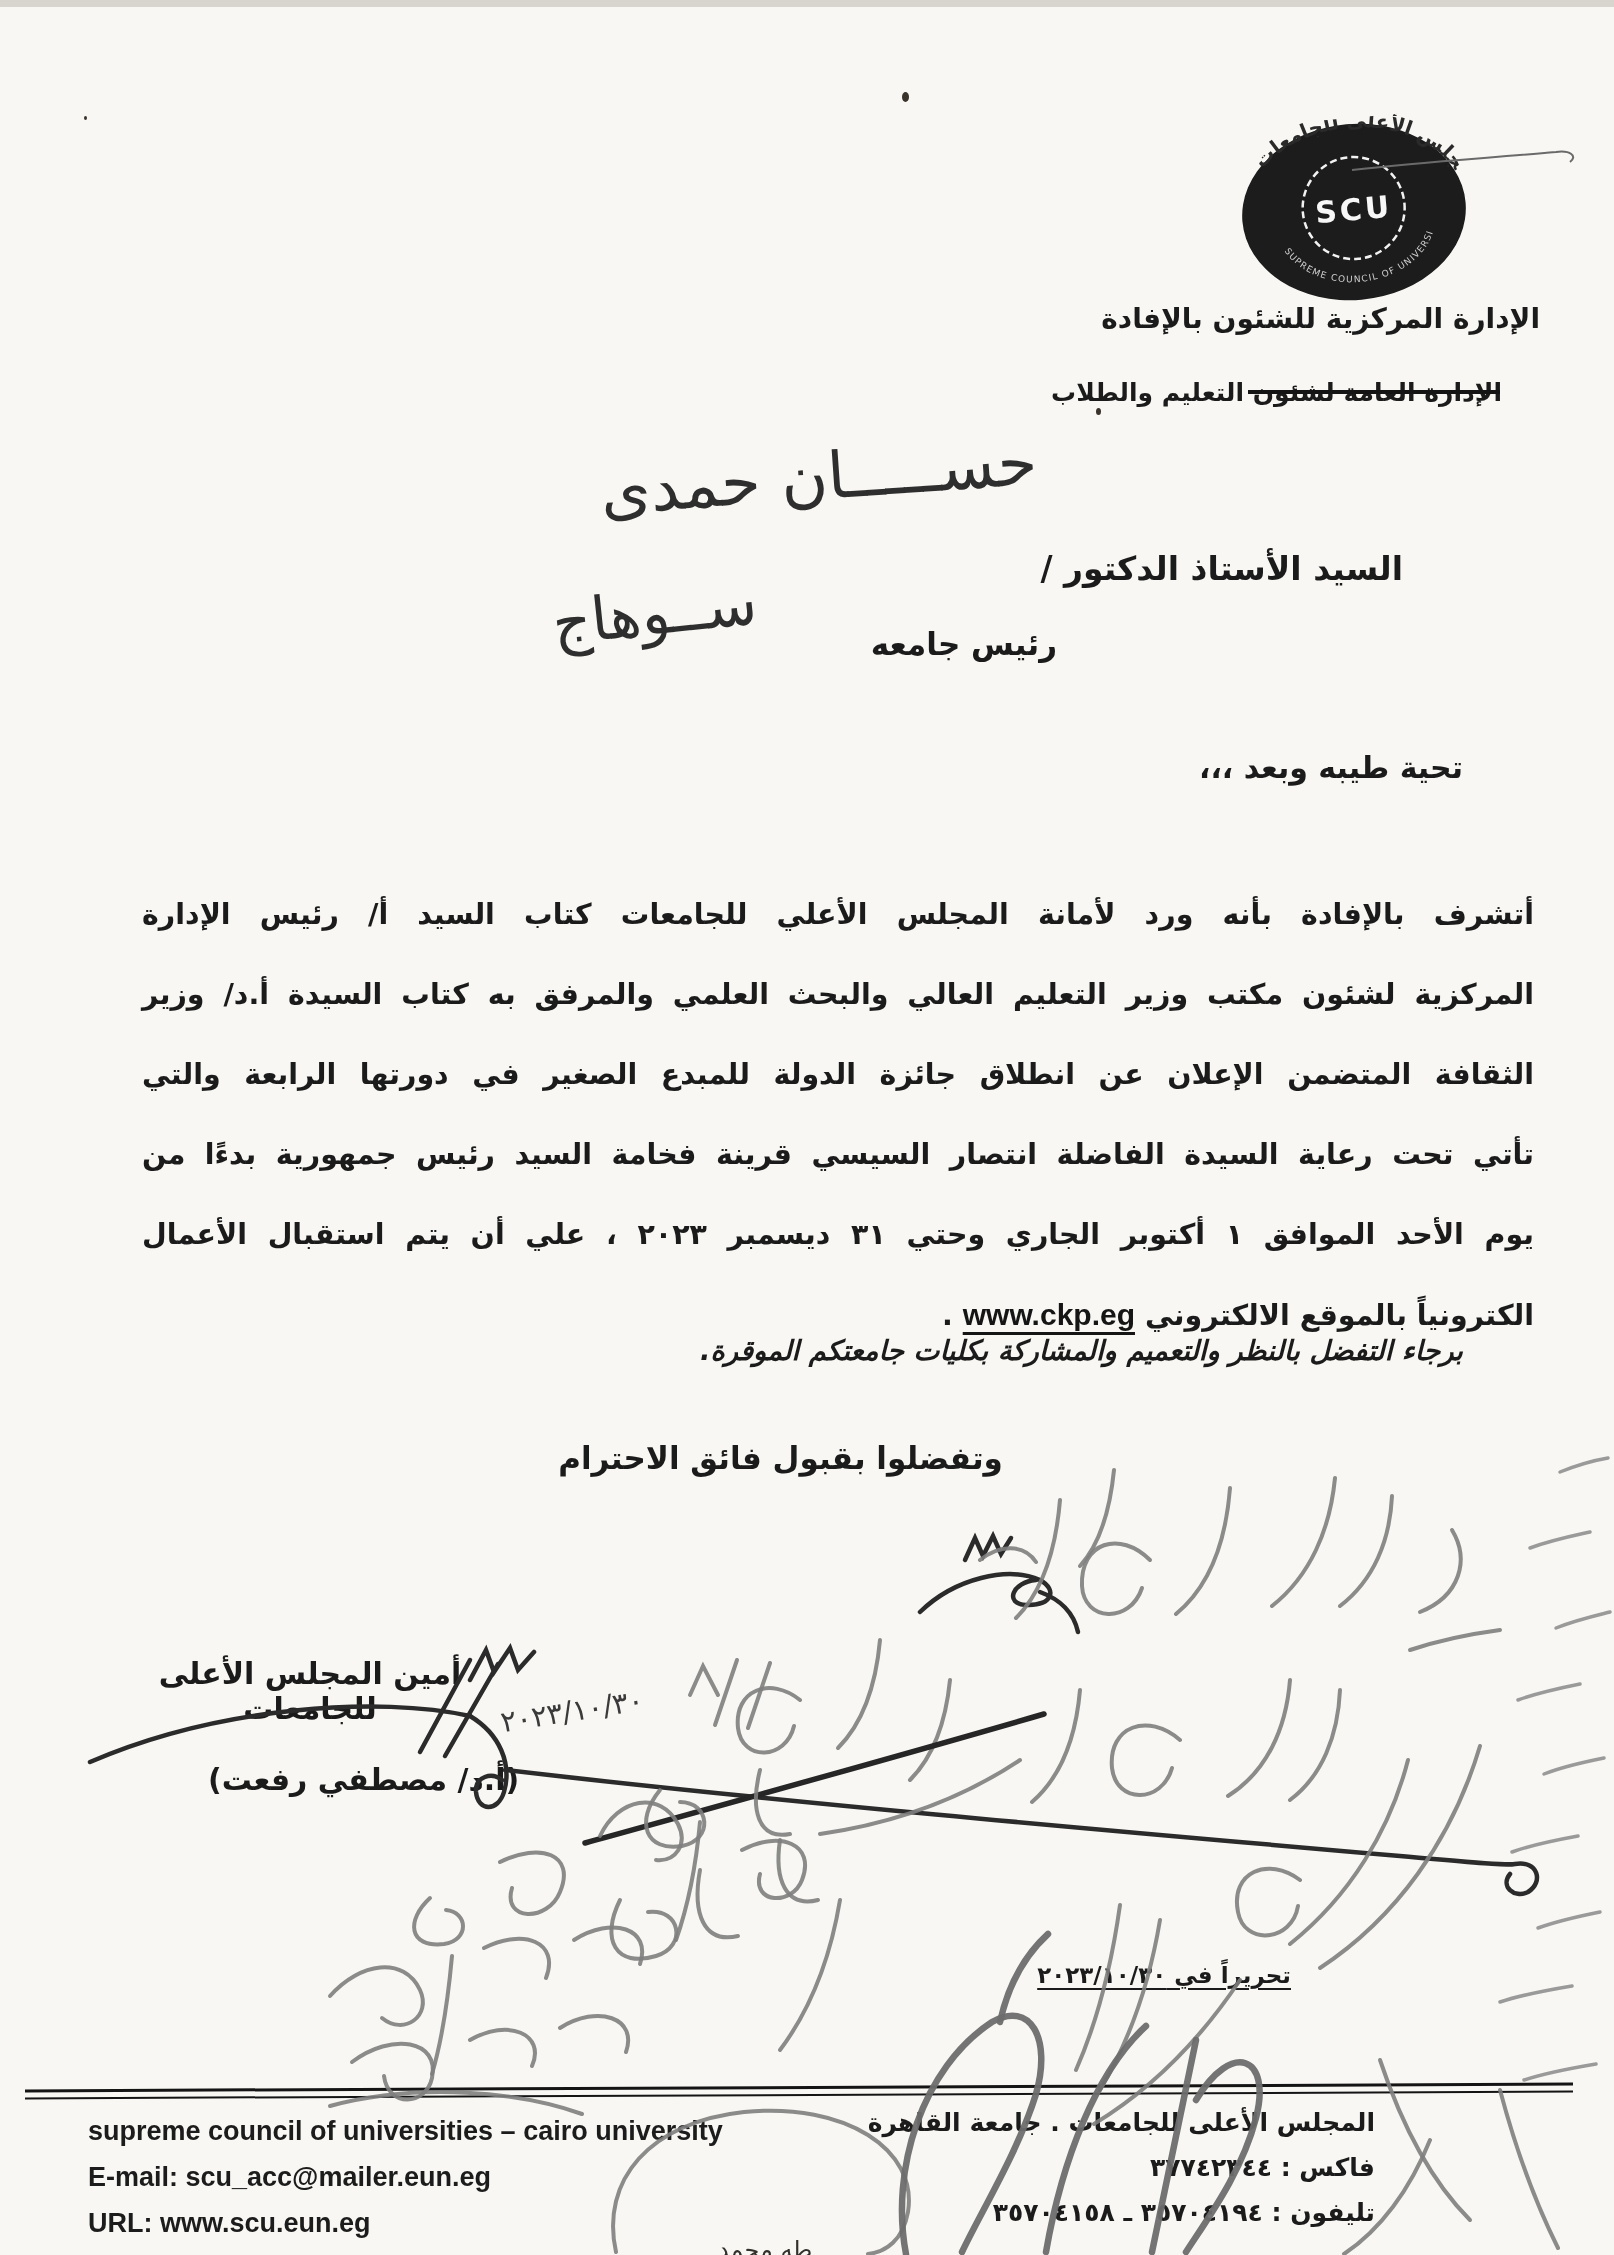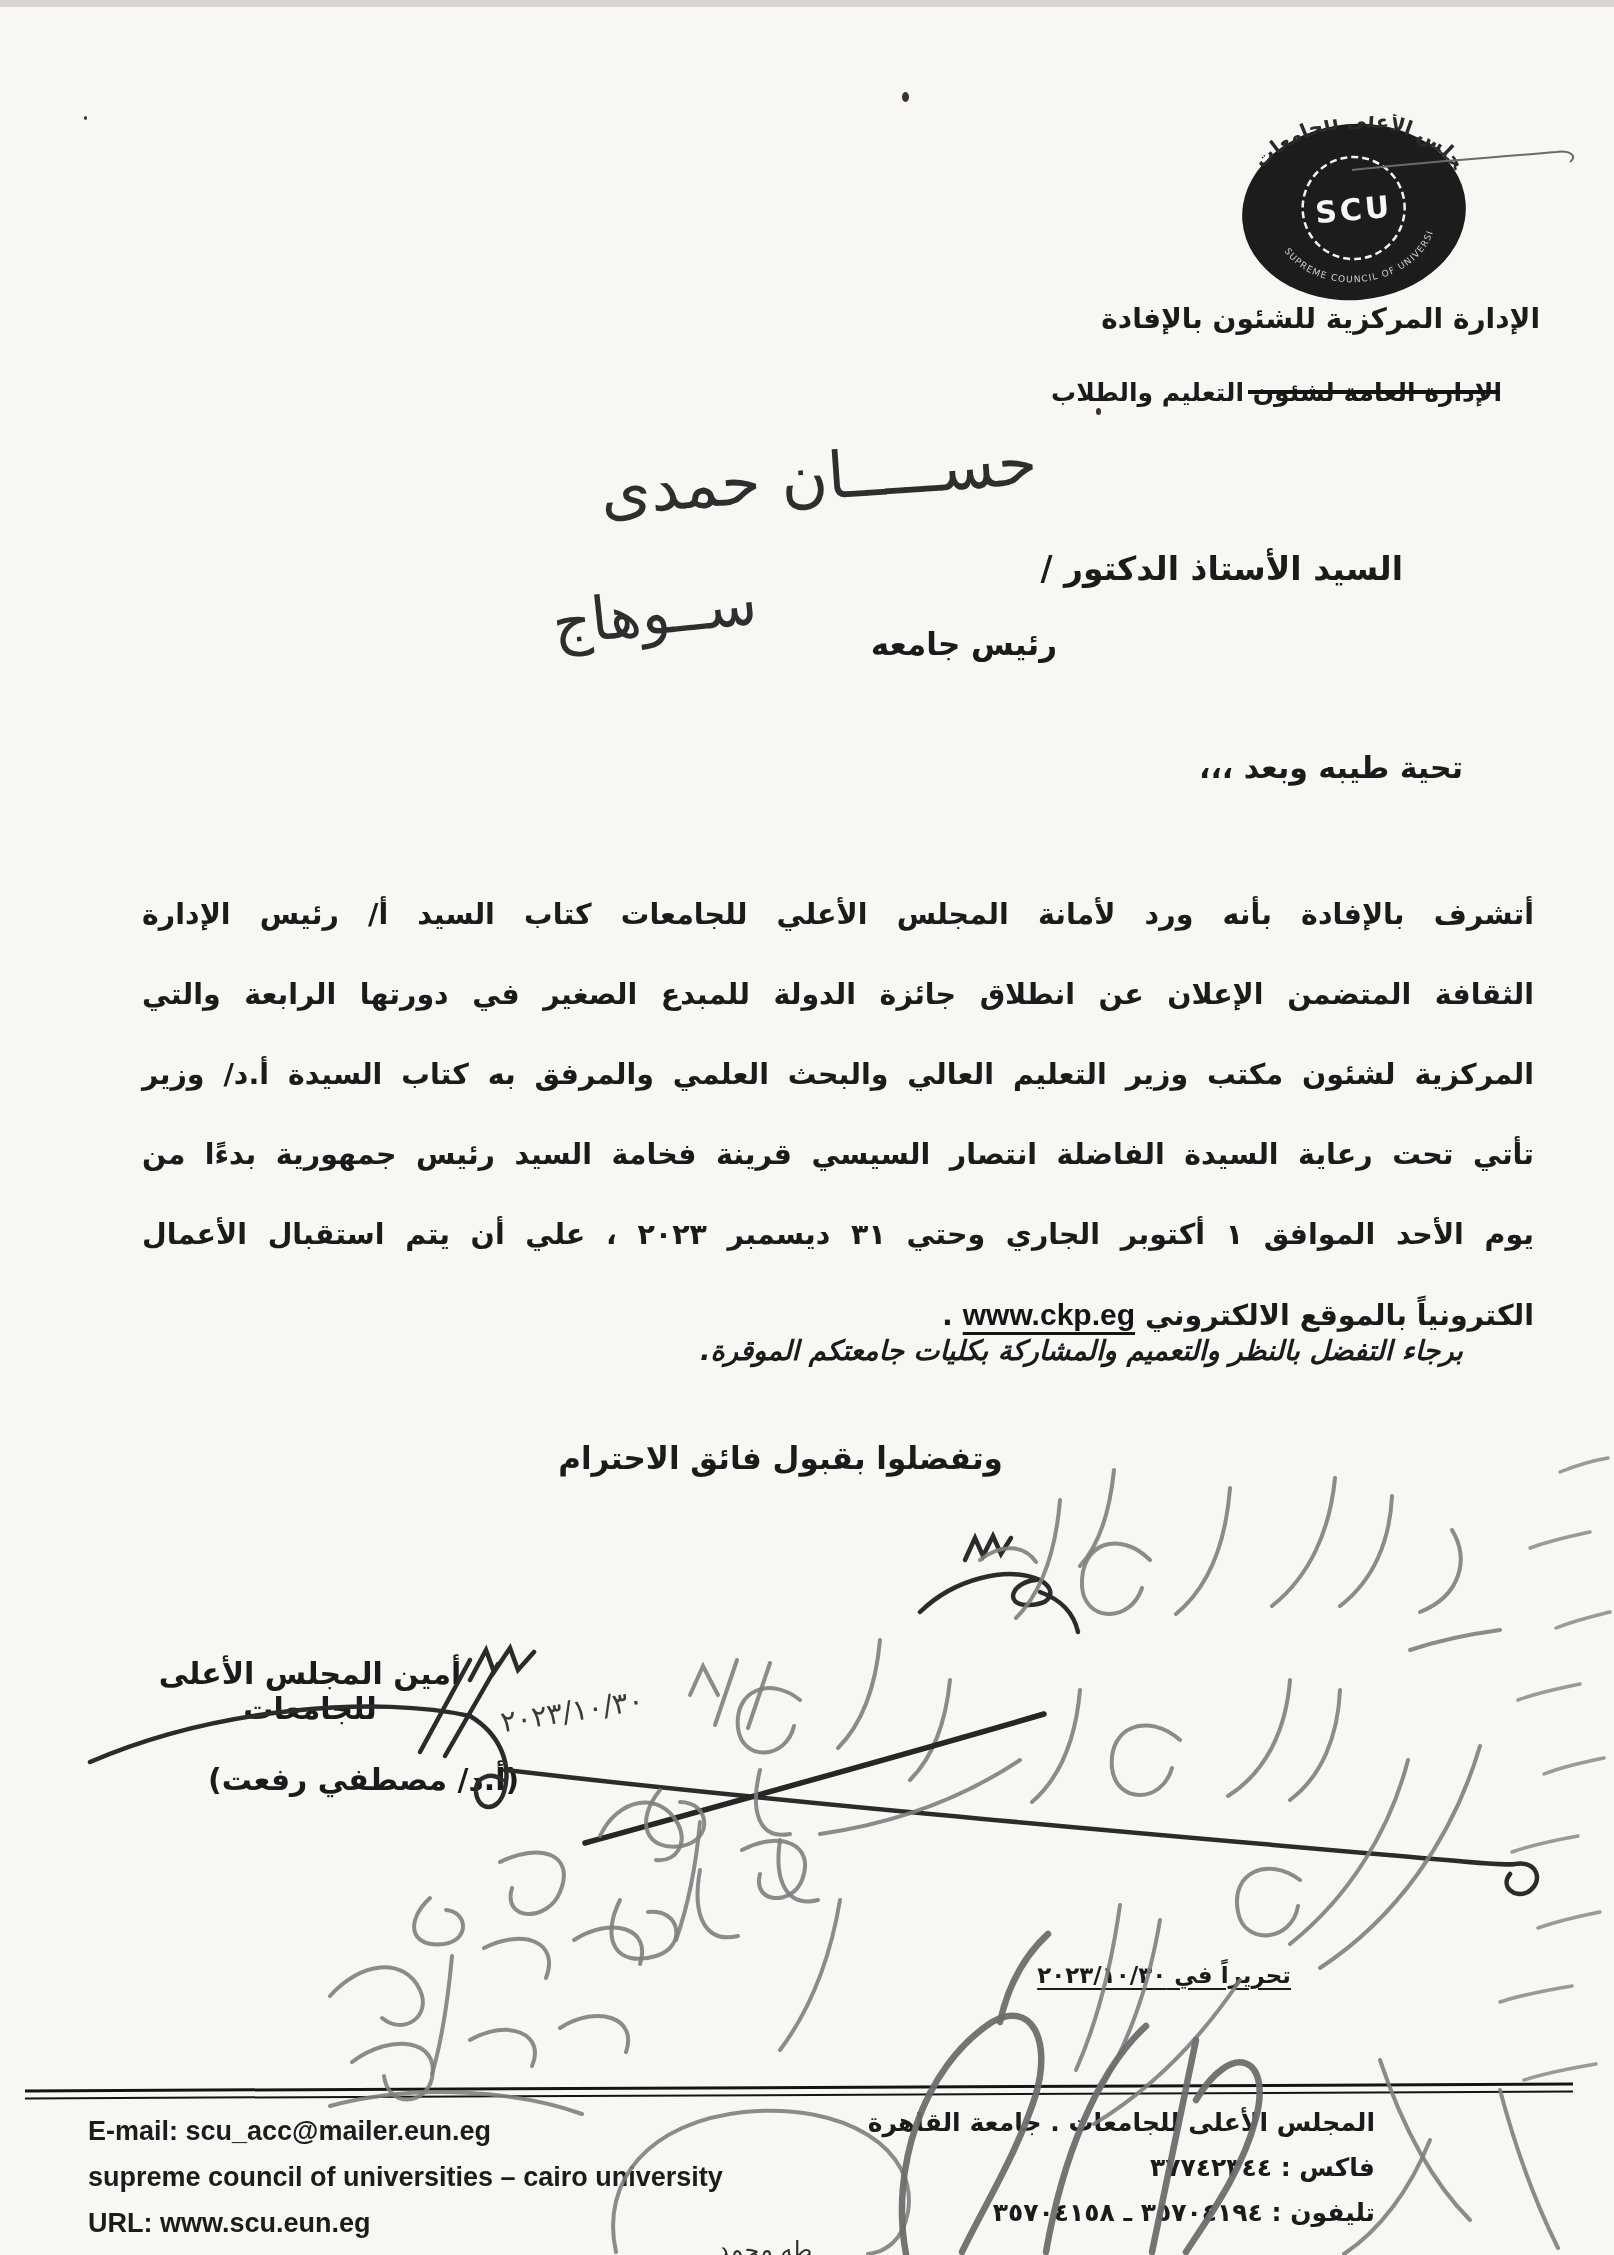--- a/index.html
+++ b/index.html
@@ -65,22 +65,22 @@
 
   <div class="abs ar" dir="rtl" style="right:211px; top:549px; font-size:33px;">السيد الأستاذ الدكتور /</div>
   <div class="abs hand" dir="rtl" style="left:600px; top:440px; font-size:64px; transform:rotate(-4deg); letter-spacing:1px;">حســـــان حمدى</div>
   <div class="abs ar" dir="rtl" style="right:557px; top:626px; font-size:31px;">رئيس جامعه</div>
   <div class="abs hand" dir="rtl" style="left:552px; top:578px; font-size:60px; transform:rotate(-6deg);">ســوهاج</div>
 
   <div class="abs ar" dir="rtl" style="right:151px; top:750px; font-size:30px;">تحية طيبه وبعد ،،،</div>
 
   <div class="abs" style="left:112px; top:875px; width:1392px;margin-left:30px;">
     <div class="ar bline" style="padding-right:34px;">أتشرف بالإفادة بأنه ورد لأمانة المجلس الأعلي للجامعات كتاب السيد أ/ رئيس الإدارة</div>
+    <div class="ar bline">المركزية لشئون مكتب وزير التعليم العالي والبحث العلمي والمرفق به كتاب السيدة أ.د/ وزير</div>
     <div class="ar bline">الثقافة المتضمن الإعلان عن انطلاق جائزة الدولة للمبدع الصغير في دورتها الرابعة والتي</div>
-    <div class="ar bline">المركزية لشئون مكتب وزير التعليم العالي والبحث العلمي والمرفق به كتاب السيدة أ.د/ وزير</div>
     <div class="ar bline">تأتي تحت رعاية السيدة الفاضلة انتصار السيسي قرينة فخامة السيد رئيس جمهورية بدءًا من</div>
     <div class="ar bline">يوم الأحد الموافق ١ أكتوبر الجاري وحتي ٣١ ديسمبر ٢٠٢٣ ، علي أن يتم استقبال الأعمال</div>
     <div class="ar" dir="rtl" style="font-size:28.5px; line-height:80px; text-align:right;">
       <span>الكترونياً بالموقع الالكتروني </span><span class="link">www.ckp.eg</span><span> .</span>
     </div>
   </div>
 
   <div class="abs ar" dir="rtl" style="right:151px; top:1334px; font-size:27.5px;font-style:italic;">برجاء التفضل بالنظر والتعميم والمشاركة بكليات جامعتكم الموقرة.</div>
 
   <div class="abs ar" dir="rtl" style="left:499px; top:1440px; width:563px; text-align:center; font-size:31px;">وتفضلوا بقبول فائق الاحترام</div>
@@ -88,22 +88,22 @@
   <div class="abs ar" dir="rtl" style="left:150px; top:1608px; width:320px; text-align:center; font-size:30px;margin-top:48px;">أمين المجلس الأعلى للجامعات</div>
   <div class="abs hand" style="left:500px; top:1694px; font-size:29px; color:#3a3a3a; transform:rotate(-9deg); direction:ltr;">٢٠٢٣/١٠/٣٠</div>
   <div class="abs ar" dir="rtl" style="left:208px; top:1762px; font-size:30px;">(أ.د/ مصطفي رفعت)</div>
 
   <div class="abs ar" dir="rtl" style="right:323px; top:1962px; font-size:23px; text-decoration:underline; text-decoration-thickness:2px; text-underline-offset:5px;">تحريراً في ٢٠٢٣/١٠/٣٠</div>
 
   <div class="abs rule" style="left:25px; top:2086px; width:1548px; height:3px; transform:rotate(-0.25deg);"></div>
   <div class="abs rule" style="left:25px; top:2094px; width:1548px; height:2px; transform:rotate(-0.25deg);"></div>
 
   <div class="abs" style="left:88px; top:2108px; line-height:46px;">
+    <div class="en" style="font-size:27px;">supreme council of universities – cairo university</div>
     <div class="en" style="font-size:27px;">E-mail: scu_acc@mailer.eun.eg</div>
-    <div class="en" style="font-size:27px;">supreme council of universities – cairo university</div>
     <div class="en" style="font-size:27px;">URL: www.scu.eun.eg</div>
   </div>
 
   <div class="abs" dir="rtl" style="right:239px; top:2100px; line-height:45px; text-align:right;">
     <div class="ar" style="font-size:25px;">المجلس الأعلى للجامعات . جامعة القاهرة</div>
     <div class="ar" style="font-size:25px;">فاكس : ٣٧٧٤٢٣٤٤</div>
     <div class="ar" style="font-size:25px;">تليفون : ٣٥٧٠٤١٩٤ ـ ٣٥٧٠٤١٥٨</div>
   </div>
 
   <div class="abs hand" dir="rtl" style="left:718px; top:2236px; font-size:24px; color:#33302b;">طه محمد</div>

